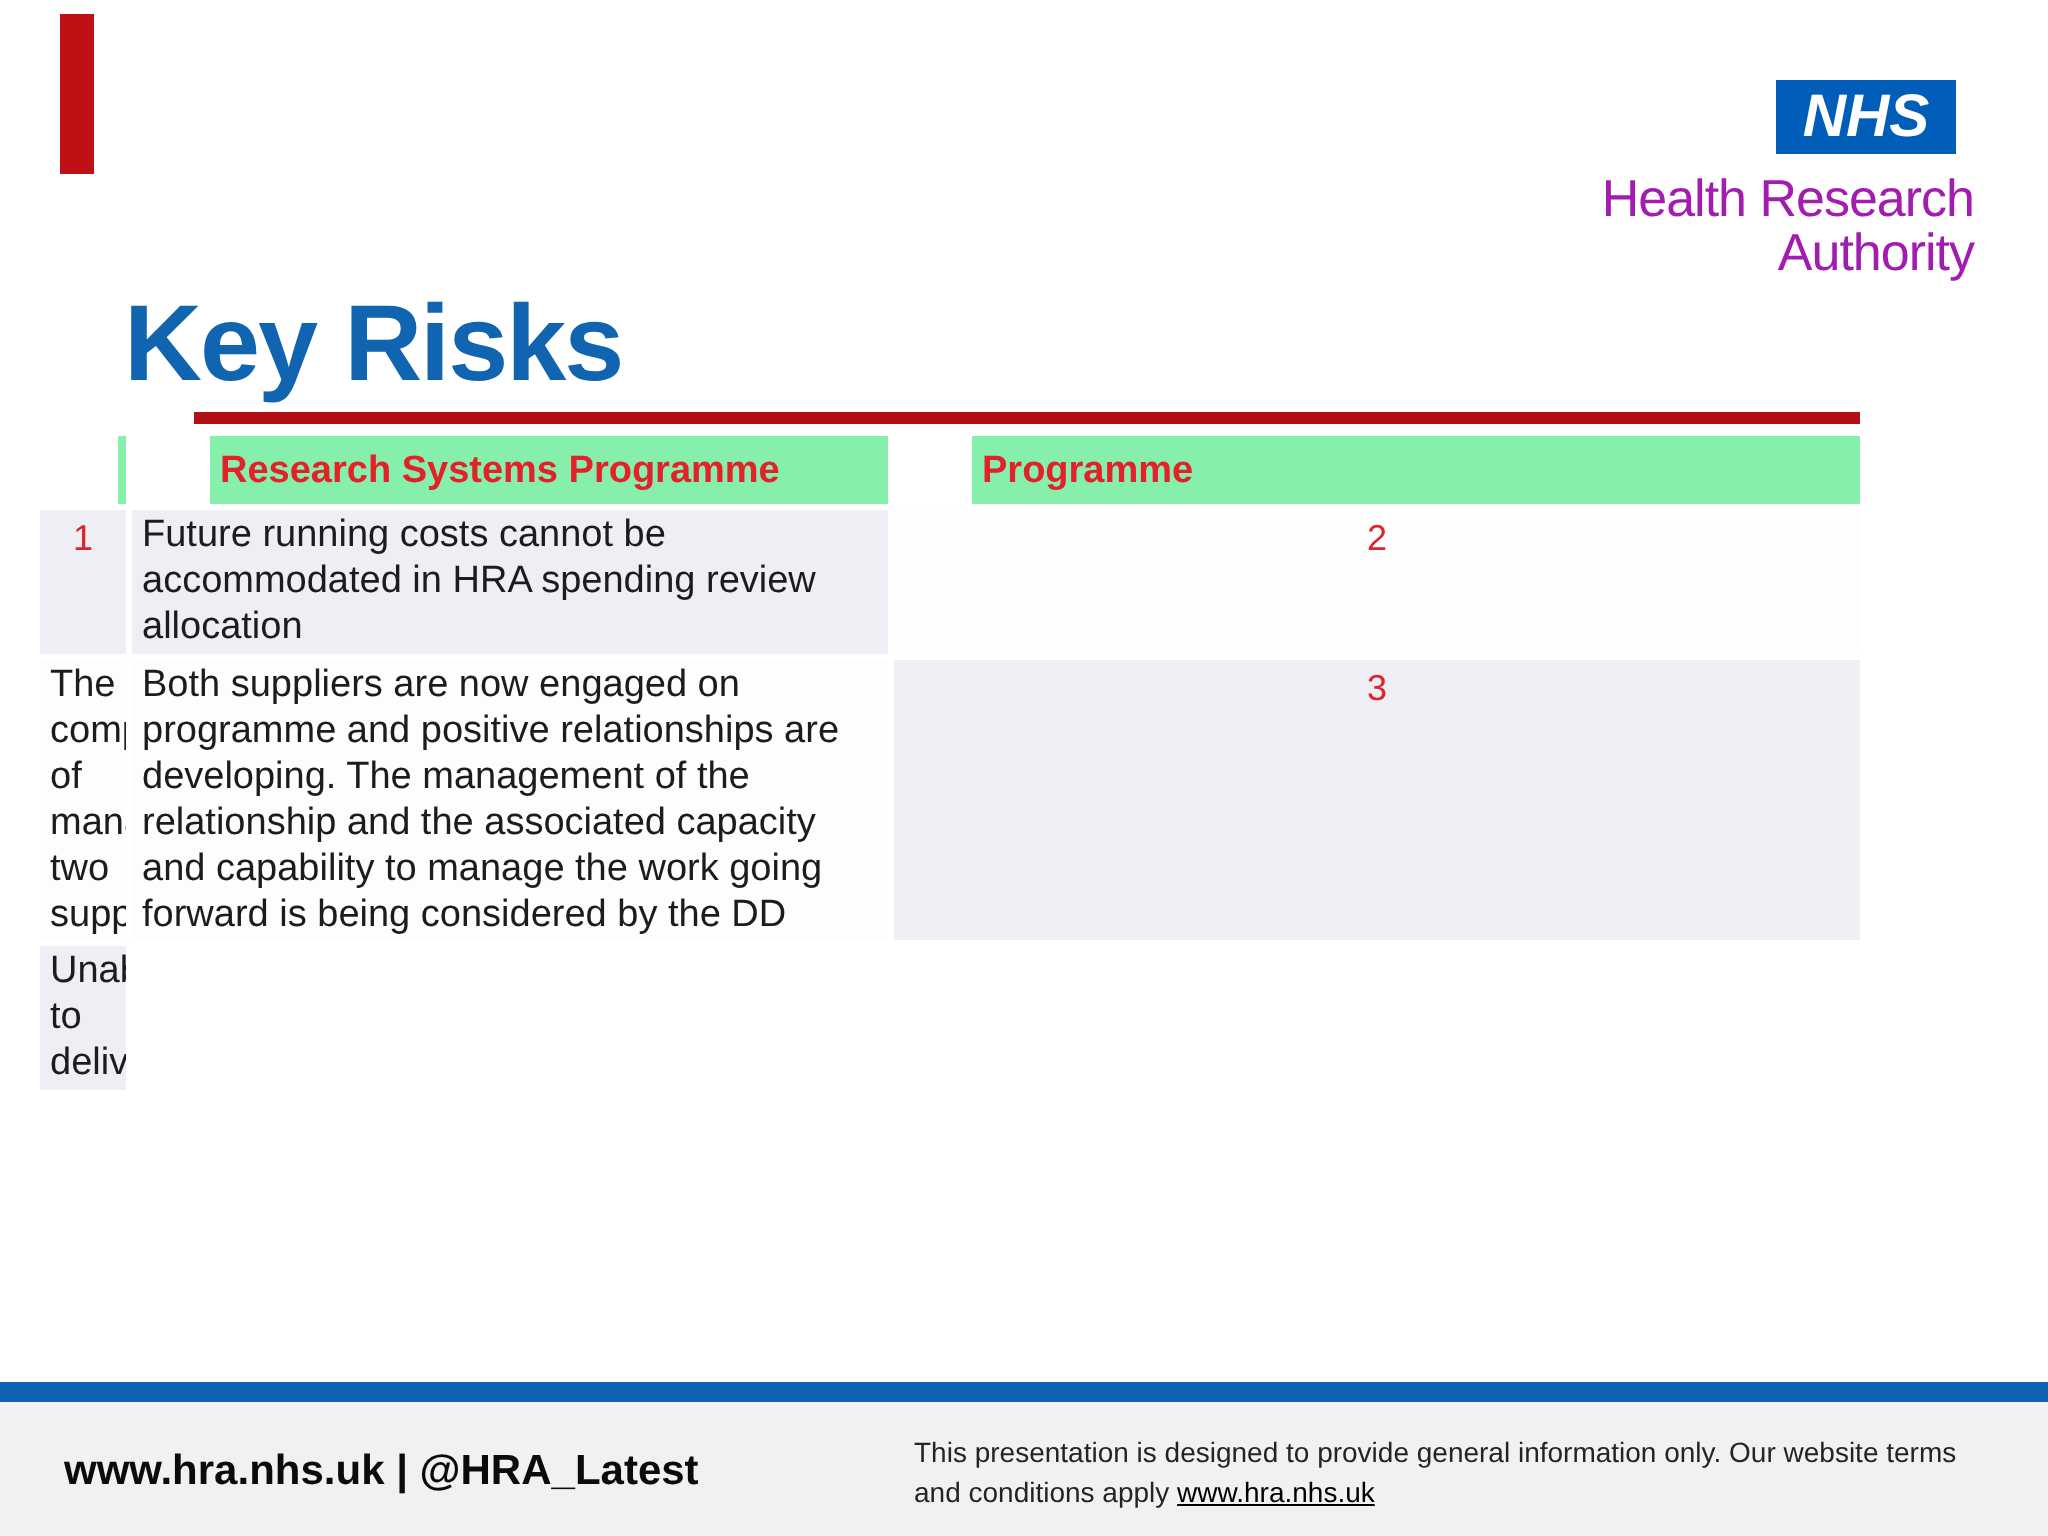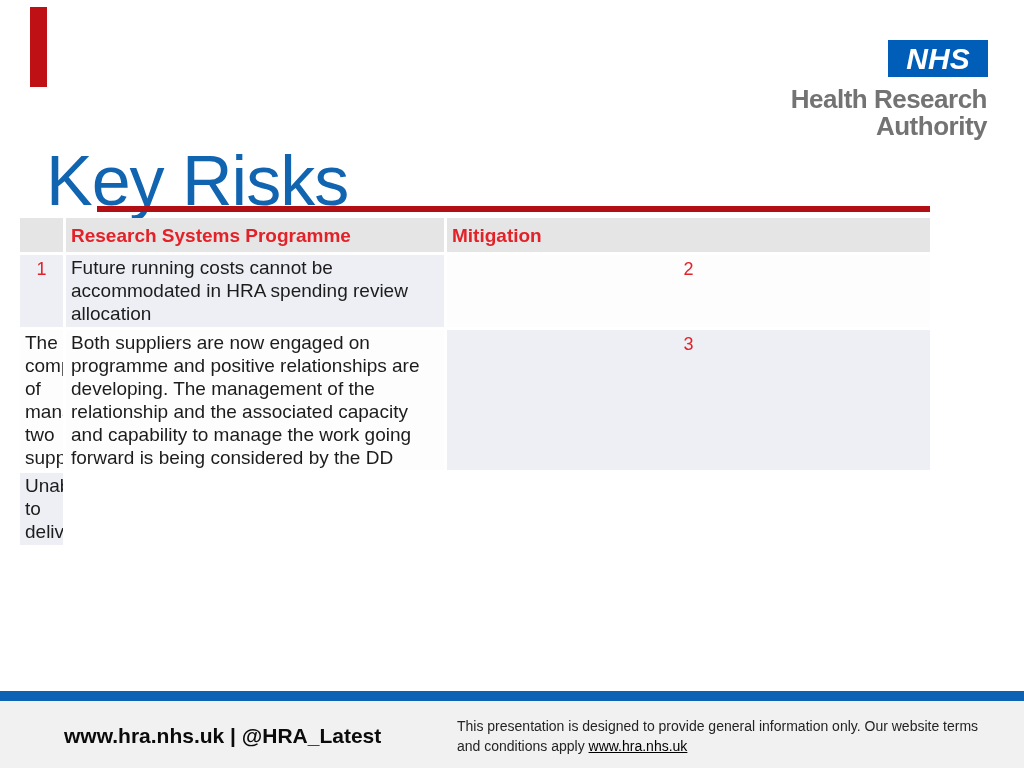--- a/index.html
+++ b/index.html
@@ -7,58 +7,58 @@
     width:1024px;height:768px;position:relative;overflow:hidden;
     background:#ffffff;
     font-family:"Liberation Sans","DejaVu Sans",sans-serif;
     -webkit-font-smoothing:antialiased;
   }
   
   .accent-bar{position:absolute;left:30px;top:7px;width:17px;height:80px;background:#bf1016;}
 
   
   .nhs-box{
-    position:absolute;left:888px;top:40px;width:100px;height:37px;background:#005eb8;
+    position:absolute;left:888px;top:40px;width:90px;height:37px;background:#005eb8;
     color:#ffffff;font-weight:bold;font-style:italic;font-size:30px;line-height:37px;
     text-align:center;letter-spacing:0px;
   }
   .logo-text{
     position:absolute;right:37px;top:86px;text-align:right;
-    color:#737373;font-weight:bold;font-size:26px;line-height:27px;letter-spacing:-0.5px;
+    color:#a21caf;font-weight:normal;font-size:26px;line-height:27px;letter-spacing:-0.5px;
   }
 
   
   .page-title{
-    position:absolute;left:46px;top:141px;
-    color:#1064b0;font-size:70px;font-weight:normal;letter-spacing:-1px;
+    position:absolute;left:62px;top:141px;
+    color:#1064b0;font-size:54px;font-weight:bold;letter-spacing:-1px;
   }
 
   
   .red-divider{position:absolute;left:97px;top:206px;width:833px;height:6px;background:#b20f15;}
 
   
   .risk-table{
     position:absolute;left:20px;top:218px;
     display:grid;
     grid-template-columns:43px 378px 483px;
     grid-template-rows:34px 72px 140px 72px;
     gap:3px;
     font-size:19px;line-height:23px;color:#1c1c1c;
   }
   .cell{padding:1px 5px;overflow:hidden;}
-  .hdr{background:#e5e5e5;color:#e32128;font-weight:bold;display:flex;align-items:center;}
+  .hdr{background:#86efac;color:#e32128;font-weight:bold;display:flex;align-items:center;margin-left:39px;}
   .odd{background:#edeff5;}
   .even{background:#fdfdfe;}
   .num{color:#e32128;text-align:center;padding-left:0;padding-right:0;font-size:18px;padding-top:3px;}
   .hdr.num{padding:0;}
 
   
   .footer-bar{position:absolute;left:0;top:691px;width:1024px;height:10px;background:#0d62b4;}
   .footer-bg{position:absolute;left:0;top:701px;width:1024px;height:67px;background:#f1f1f2;}
-  .footer-brand{position:absolute;left:64px;top:724px;font-size:21px;font-weight:bold;color:#0b0b0b;letter-spacing:0px;text-align:center;}
+  .footer-brand{position:absolute;left:32px;top:724px;font-size:21px;font-weight:bold;color:#0b0b0b;letter-spacing:0px;text-align:center;}
   .footer-disclaimer{position:absolute;left:457px;top:716px;width:545px;font-size:14px;line-height:20px;color:#242424;}
   .footer-disclaimer .link{color:#000000;text-decoration:underline;cursor:pointer;}
 </style>
 </head>
 <body>
 
 <div class="accent-bar"></div>
 
 <div class="nhs-box">
   <span>NHS</span>
@@ -68,21 +68,21 @@
   <div>Authority</div>
 </div>
 
 <div class="page-title">Key Risks</div>
 
 <div class="red-divider"></div>
 
 <div class="risk-table">
   <div class="cell hdr num"></div>
   <div class="cell hdr">Research Systems Programme</div>
-  <div class="cell hdr">Mitigation</div>
+  <div class="cell hdr">Programme</div>
 
   <div class="cell odd num">1</div>
   <div class="cell odd">Future running costs cannot be accommodated in HRA spending review allocation</div>
 
   <div class="cell even num">2</div>
   <div class="cell even">The complexity of managing two supplier relationships whilst developing new IRAS, maintaining current IRAS and developing and maintaining HARP will increase pressure on team and potentially impact on level of service</div>
   <div class="cell even">Both suppliers are now engaged on programme and positive relationships are developing. The management of the relationship and the associated capacity and capability to manage the work going forward is being considered by the DD Research Systems and our Implementation partner</div>
 
   <div class="cell odd num">3</div>
   <div class="cell odd">Unable to deliver critical functionality and/or connectivity with MHRA programme for CTR</div>

